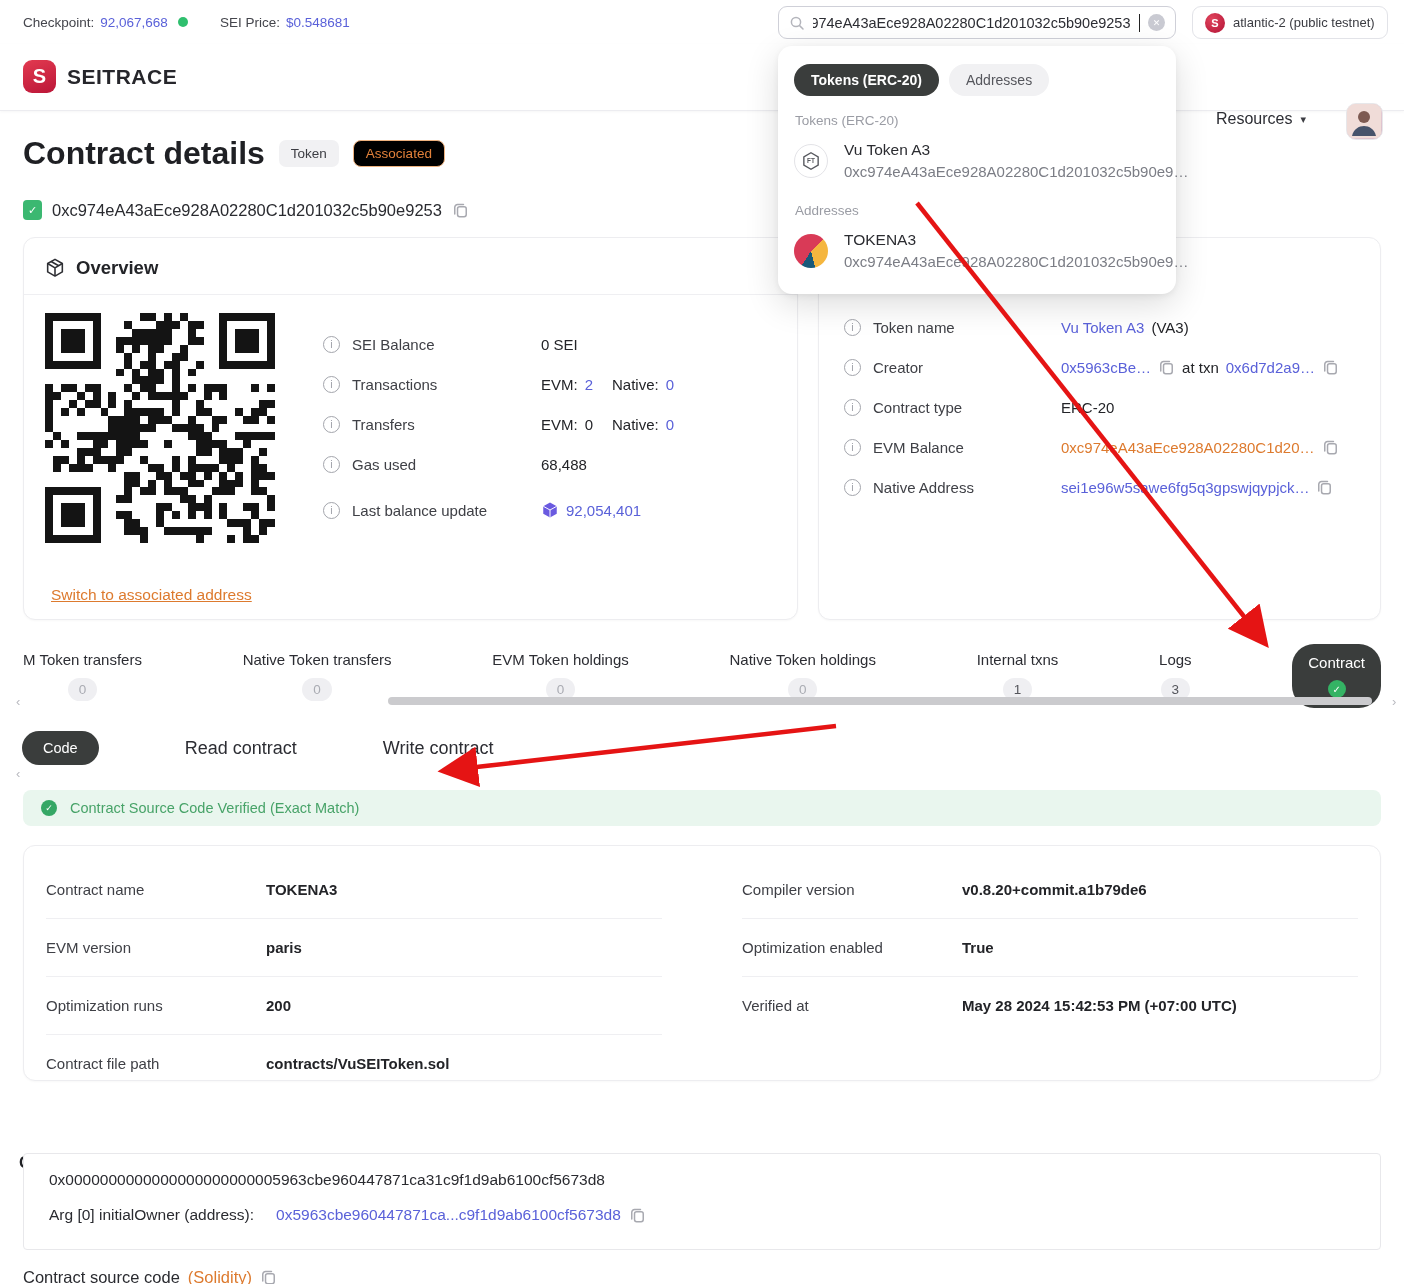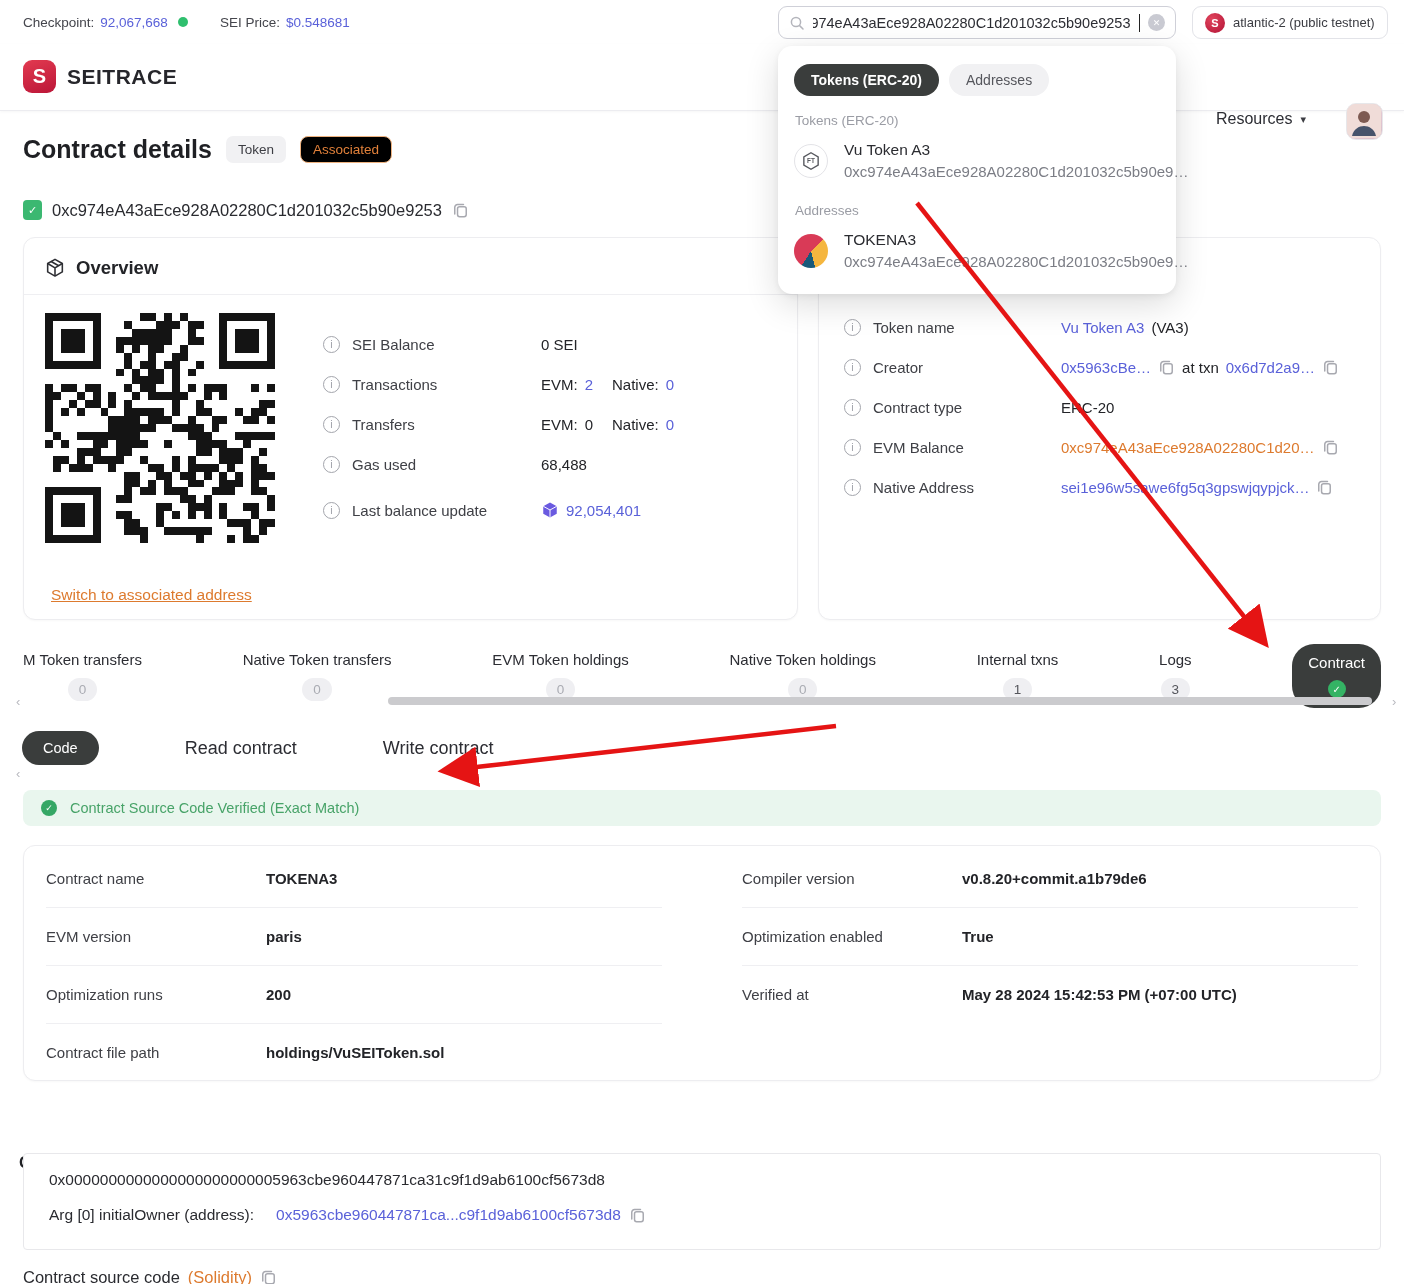--- a/index.html
+++ b/index.html
@@ -32,21 +32,21 @@
   .brand{position:absolute;left:23px;top:16px;display:flex;align-items:center;gap:11px;}
   .brand-ic{width:33px;height:33px;border-radius:9px;background:linear-gradient(160deg,#e23a50,#bb1638);
             color:#fff;font-weight:800;font-size:20px;display:flex;align-items:center;justify-content:center;}
   .brand-tx{font-size:21px;font-weight:800;letter-spacing:.5px;color:#26262b;}
   .navcaret{position:absolute;left:1133px;top:70px;color:#55565c;font-size:11px;}
   .resources{position:absolute;left:1216px;top:66px;font-size:16px;color:#2c2d33;display:flex;gap:8px;align-items:center;cursor:pointer;}
   .avatar{position:absolute;left:1346px;top:59px;width:35px;height:35px;border-radius:10px;border:1px solid #e7e7ea;overflow:hidden;background:linear-gradient(135deg,#f3ddda,#d9bccb);}
 
   
   .ptitle{position:absolute;left:23px;top:135px;display:flex;align-items:center;gap:14px;}
-  .ptitle h1{margin:0;font-size:25px;font-weight:800;color:#1f2024;}
+  .ptitle h1{margin:0;font-size:32px;font-weight:800;color:#1f2024;}
   .badge-gray{background:#f1f1f3;color:#3c3d43;font-size:13.5px;padding:6px 12px;border-radius:7px;}
   .badge-orange{background:#000000;color:#e2813a;border:1px solid #eeb27f;font-size:13.5px;padding:5px 12px;border-radius:8px;}
   .addrline{position:absolute;left:23px;top:200px;display:flex;align-items:center;gap:10px;font-size:16.5px;color:#2a2b30;}
   .doc-ok{width:19px;height:20px;border-radius:4px;background:#3bb871;color:#fff;font-size:11px;
           display:inline-flex;align-items:center;justify-content:center;}
   .cp{width:17px;height:17px;color:#a8a9b0;cursor:pointer;}
 
   
   .card{position:absolute;background:#fff;border:1px solid #ededf0;border-radius:12px;box-shadow:0 1px 2px rgba(0,0,0,.03);box-sizing:border-box;}
   .ov-card{left:23px;top:237px;width:775px;height:383px;}
@@ -88,21 +88,21 @@
   .subtab{font-size:18px;color:#2c2d33;cursor:pointer;margin-left:41px;}
 
   
   .banner{position:absolute;left:23px;top:790px;width:1358px;height:36px;box-sizing:border-box;background:#e9f6ee;
           border-radius:8px;display:flex;align-items:center;gap:13px;padding:0 18px;}
   .banner .btx{color:#47a368;font-size:14.5px;}
   .chk2{width:16px;height:16px;min-width:16px;border-radius:50%;background:#35a765;color:#fff;font-size:9px;
         display:inline-flex;align-items:center;justify-content:center;}
 
   
-  .ci-card{left:23px;top:845px;width:1358px;height:236px;padding:4px 22px;display:grid;grid-template-columns:1fr 1fr;column-gap:80px;align-content:start;}
+  .ci-card{left:23px;top:845px;width:1358px;height:236px;padding:15px 22px;display:grid;grid-template-columns:1fr 1fr;column-gap:80px;align-content:start;}
   .icol{display:flex;flex-direction:column;}
   .irow{height:57px;display:flex;align-items:center;border-bottom:1px solid #efeff2;font-size:15px;}
   .irow:last-child{border-bottom:none;}
   .ilbl{width:220px;color:#3f4046;}
   .ival{font-weight:700;color:#232428;}
 
   
   .cahead{position:absolute;left:19px;top:1120px;font-size:16.5px;font-weight:800;color:#1f2024;margin-top:33px;}
   .cabox{position:absolute;left:23px;top:1153px;width:1358px;height:97px;box-sizing:border-box;border:1px solid #e8e8eb;
          border-radius:4px;padding:17px 25px;font-size:15.5px;color:#2a2b30;background:#fff;}
@@ -705,21 +705,21 @@
       <div class="irow">
         <span class="ilbl">EVM version</span>
         <span class="ival">paris</span>
       </div>
       <div class="irow">
         <span class="ilbl">Optimization runs</span>
         <span class="ival">200</span>
       </div>
       <div class="irow">
         <span class="ilbl">Contract file path</span>
-        <span class="ival">holdings/VuSEIToken.sol</span>
+        <span class="ival">contracts/VuSEIToken.sol</span>
       </div>
     </div>
     <div class="icol">
       <div class="irow">
         <span class="ilbl">Compiler version</span>
         <span class="ival">v0.8.20+commit.a1b79de6</span>
       </div>
       <div class="irow">
         <span class="ilbl">Optimization enabled</span>
         <span class="ival">True</span>

